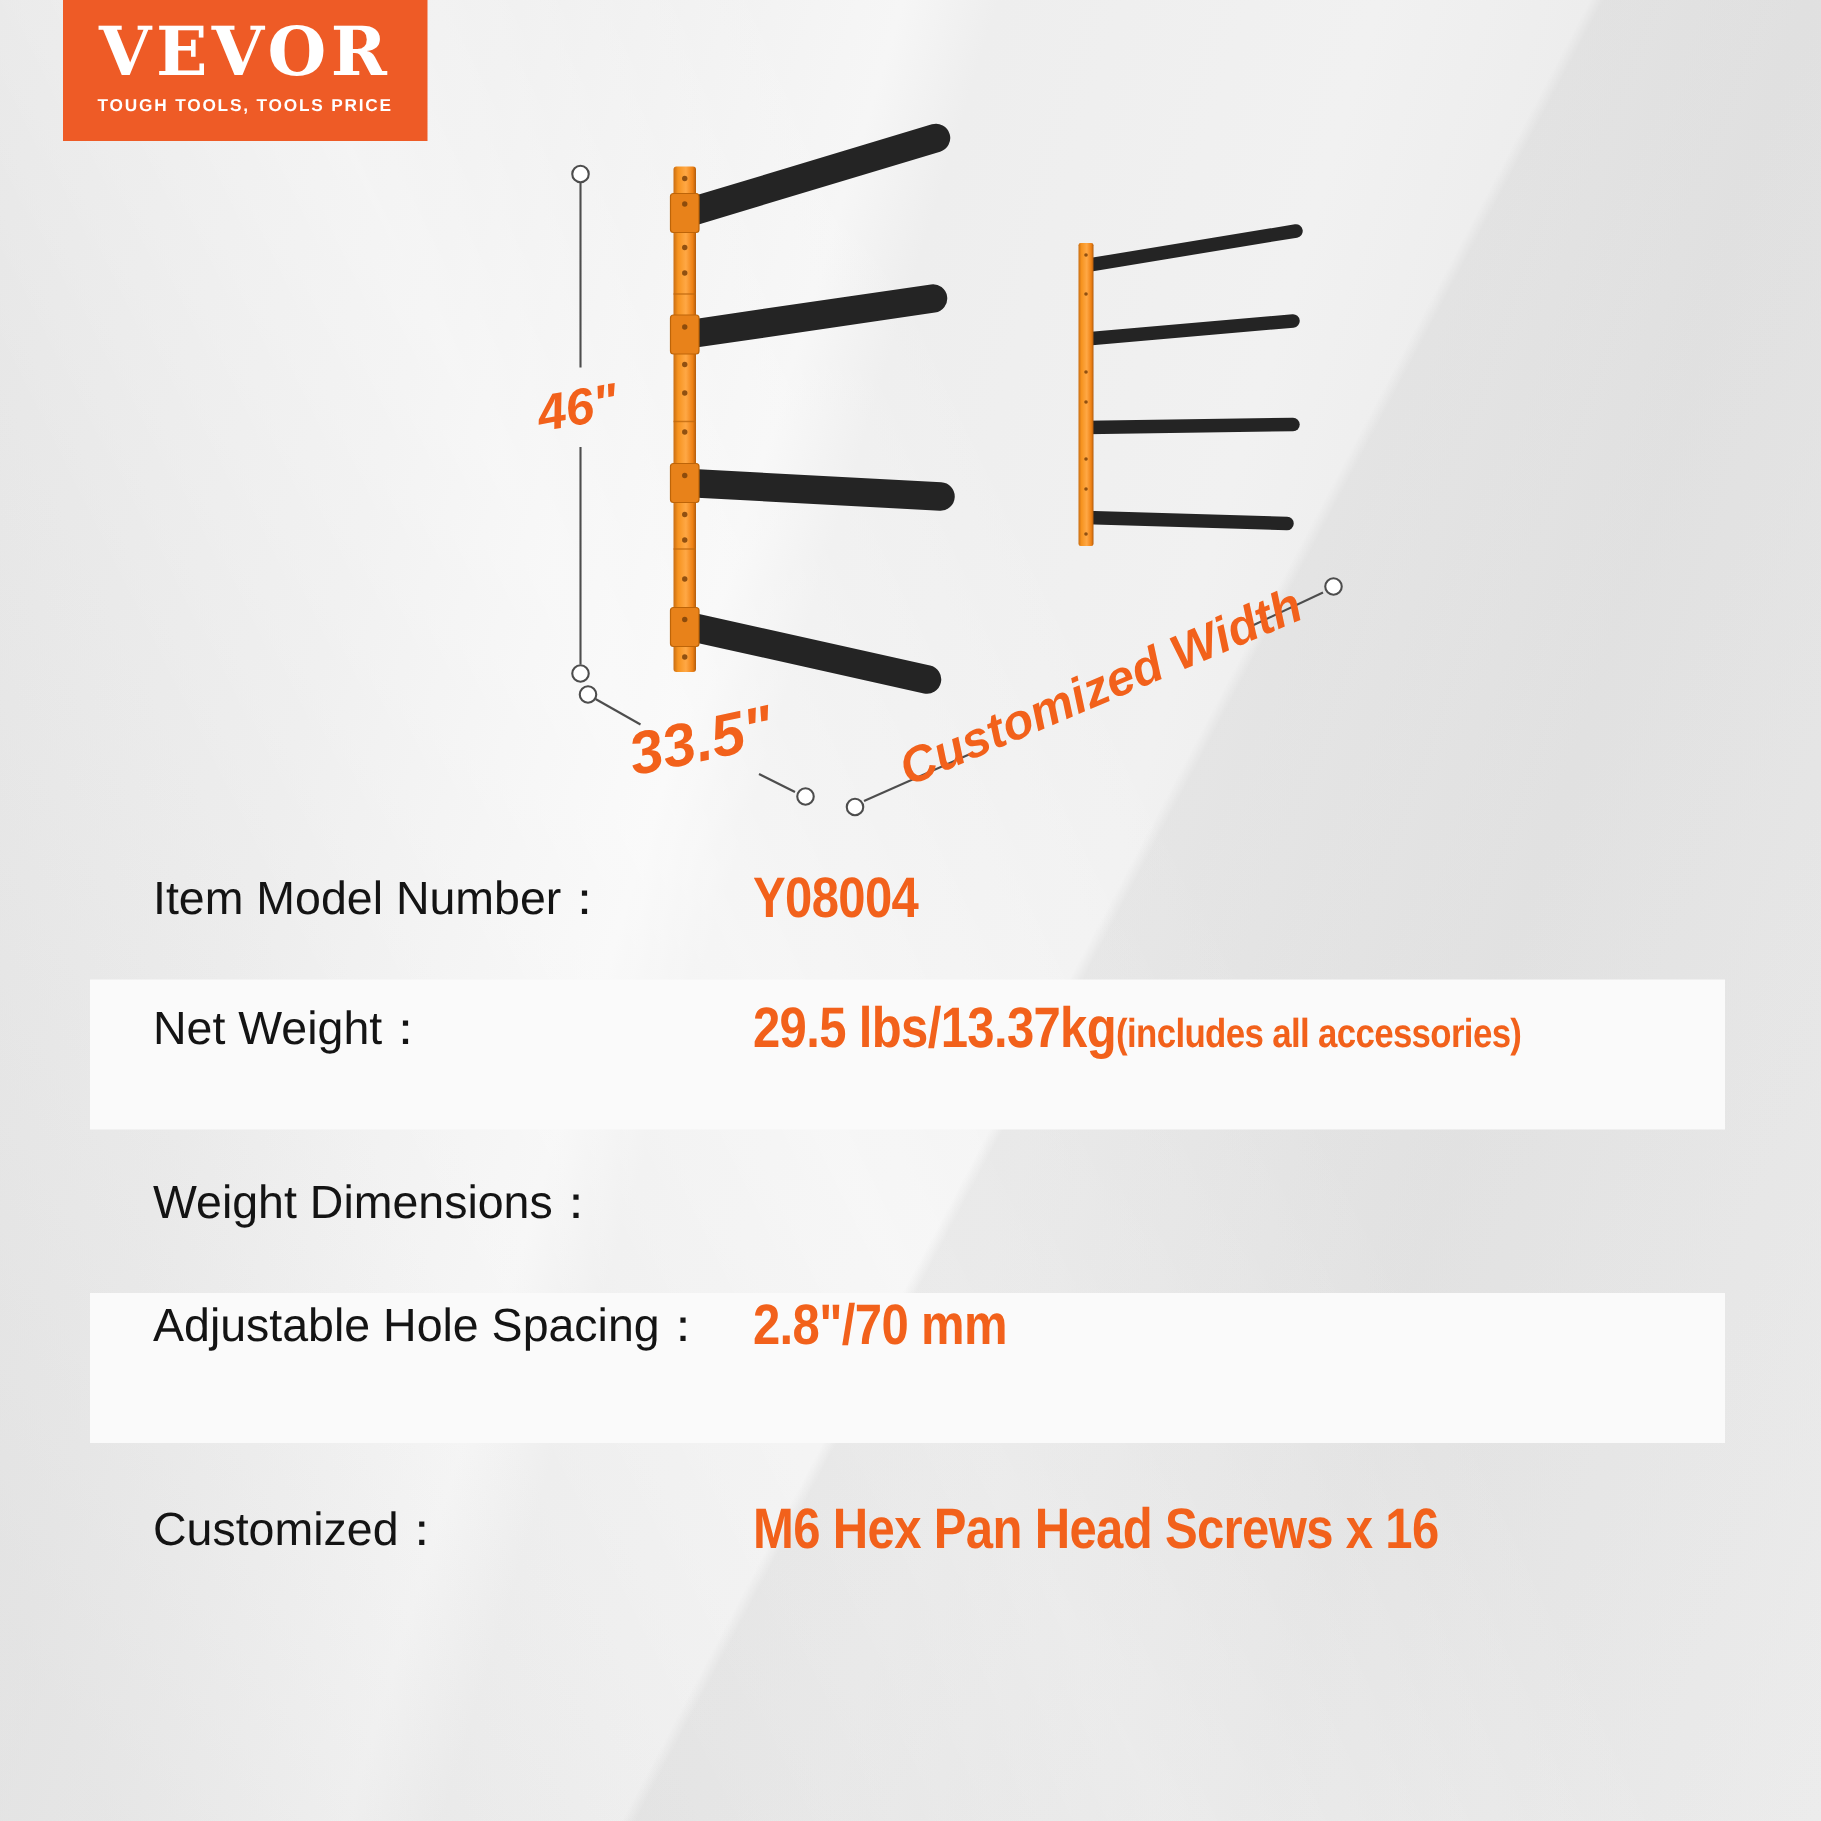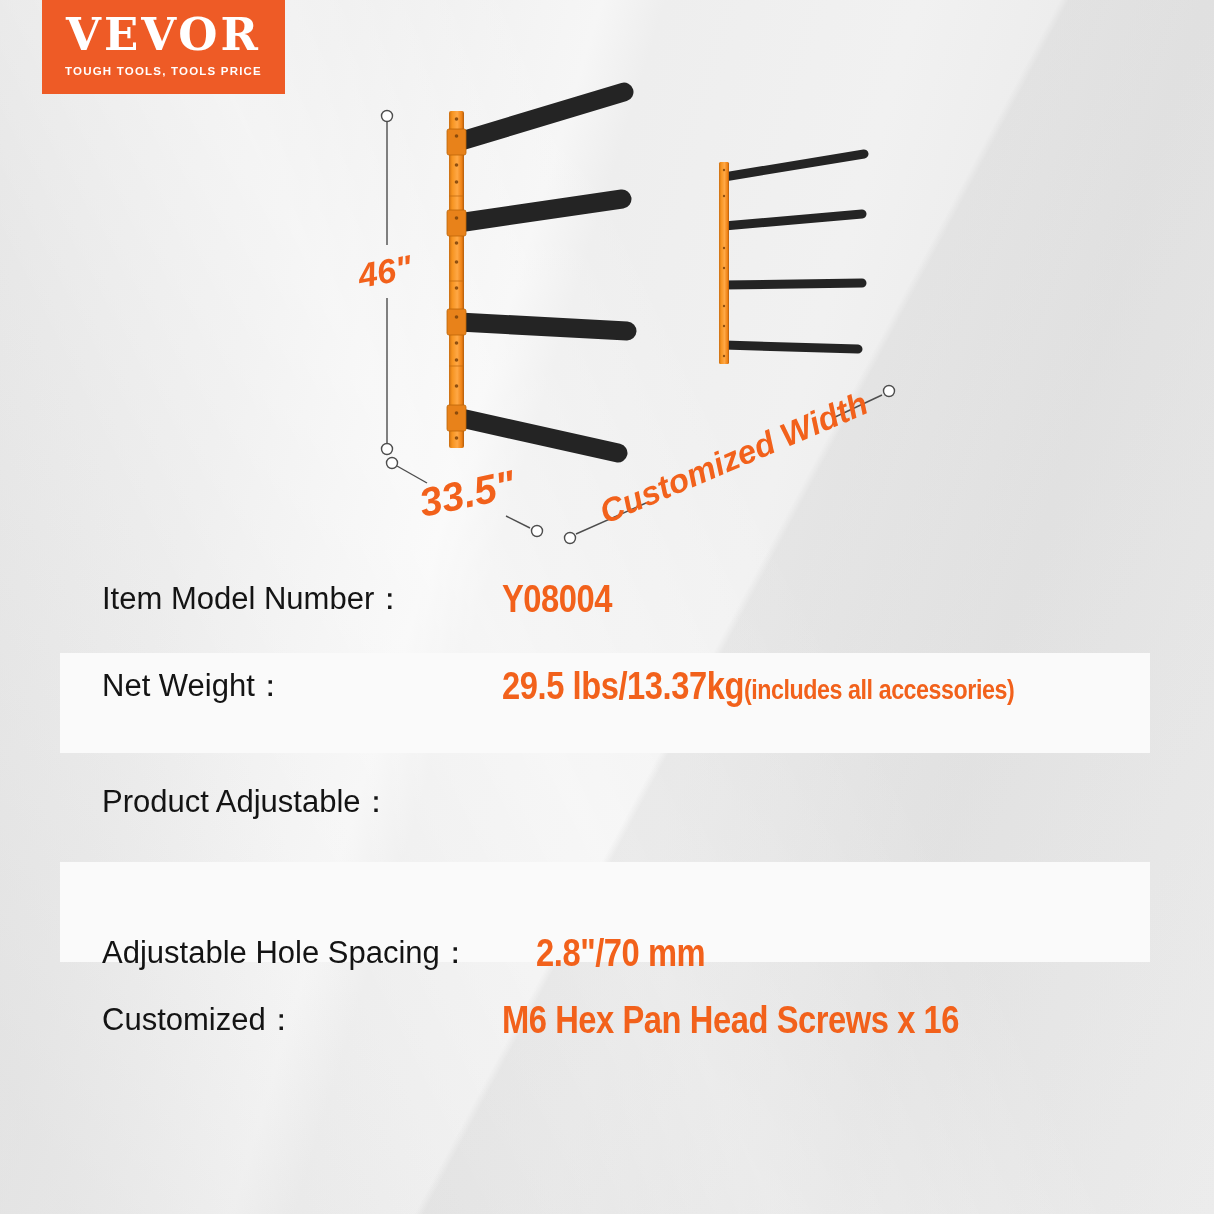--- a/index.html
+++ b/index.html
@@ -42,21 +42,21 @@
     width:400px;flex:0 0 400px;font-size:31px;color:var(--label-text,#141414);
   }
   .spec-value{
     color:var(--accent,#F2611B);font-weight:700;font-size:38px;
   }
   .cond{display:inline-block;transform:scaleX(0.86);transform-origin:0 50%;letter-spacing:-0.5px;white-space:nowrap;}
   .small-note{font-size:27px;}
   .row1{top:578px;}
   .row2{top:665px;}
   .row3{top:781px;}
-  .row4{top:932px;gap:34px;}
+  .row4{top:863px;}
   .row5{top:992px;height:auto;align-items:flex-start;}
   .row5 .spec-label{line-height:56px;}
   .acc-line{line-height:56px;}
 
   .dim-text{
     font-family:"Liberation Sans",sans-serif;font-weight:700;font-style:italic;
     fill:var(--accent,#F2611B);
   }
 </style>
 </head>
@@ -175,21 +175,21 @@
   </div>
 
   <div class="spec-row row2">
     <div class="spec-label">Net Weight：</div>
     <div class="spec-value">
       <span class="cond"><span>29.5 lbs/13.37kg</span><span class="small-note">(includes all accessories)</span></span>
     </div>
   </div>
 
   <div class="spec-row row3">
-    <div class="spec-label">Product Adjustable：</div>
+    <div class="spec-label">Weight Dimensions：</div>
   </div>
 
   <div class="spec-row row4">
     <div class="spec-label">Adjustable Hole Spacing：</div>
     <div class="spec-value">
       <span class="cond">2.8"/70 mm</span>
     </div>
   </div>
 
   <div class="spec-row row5">

